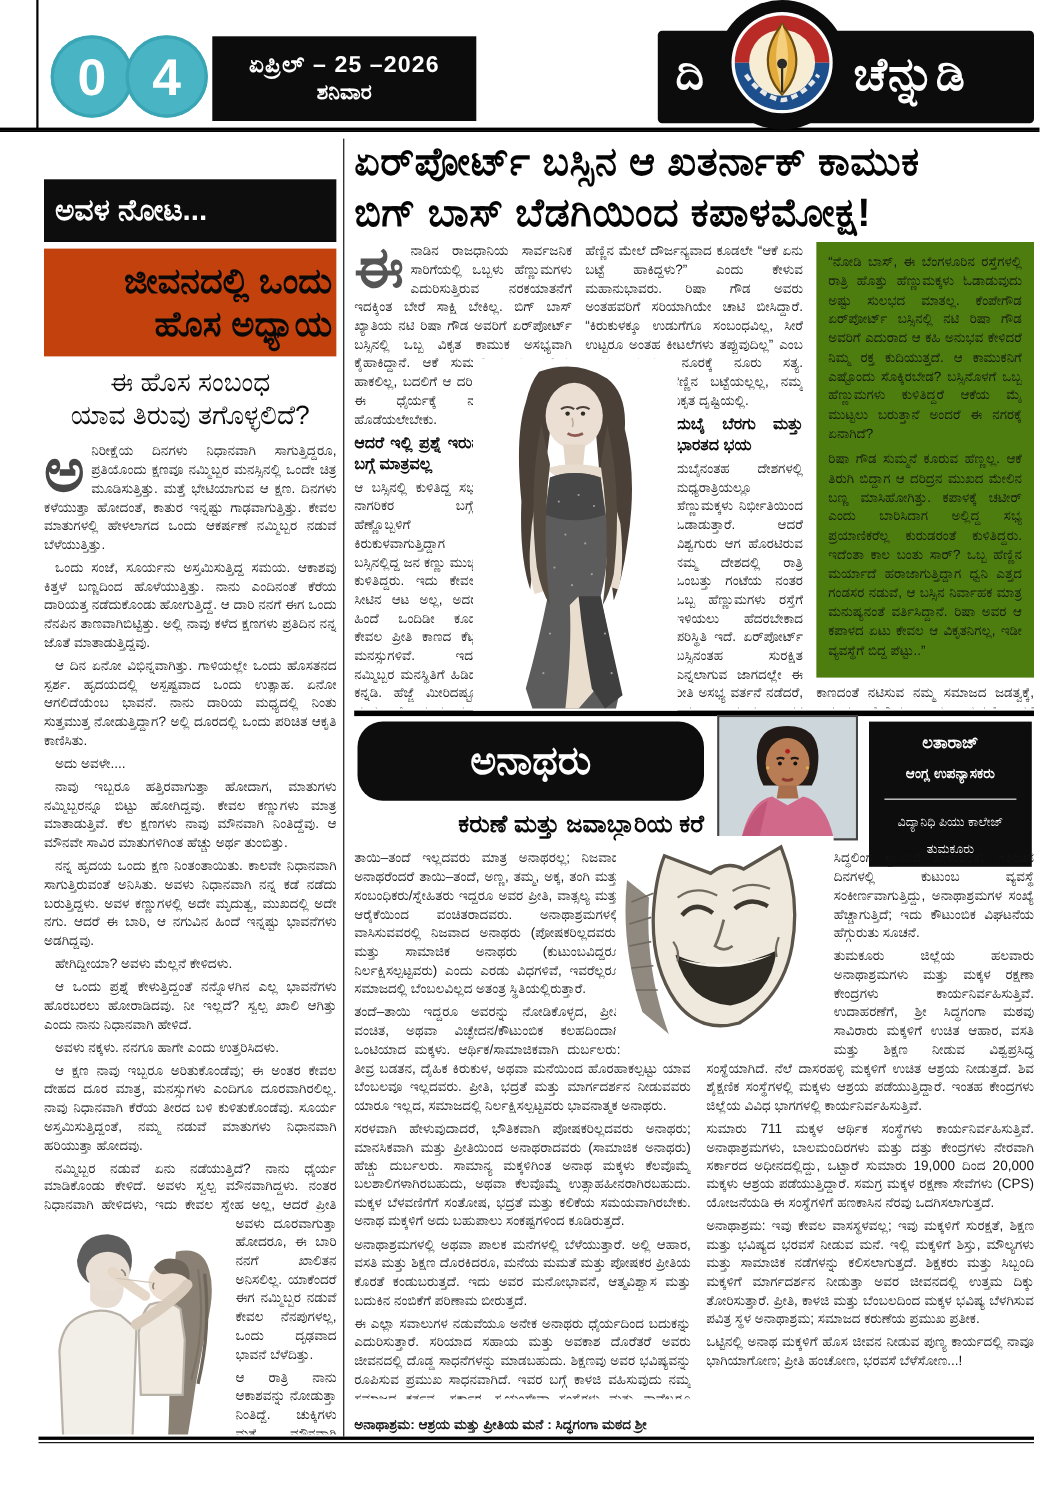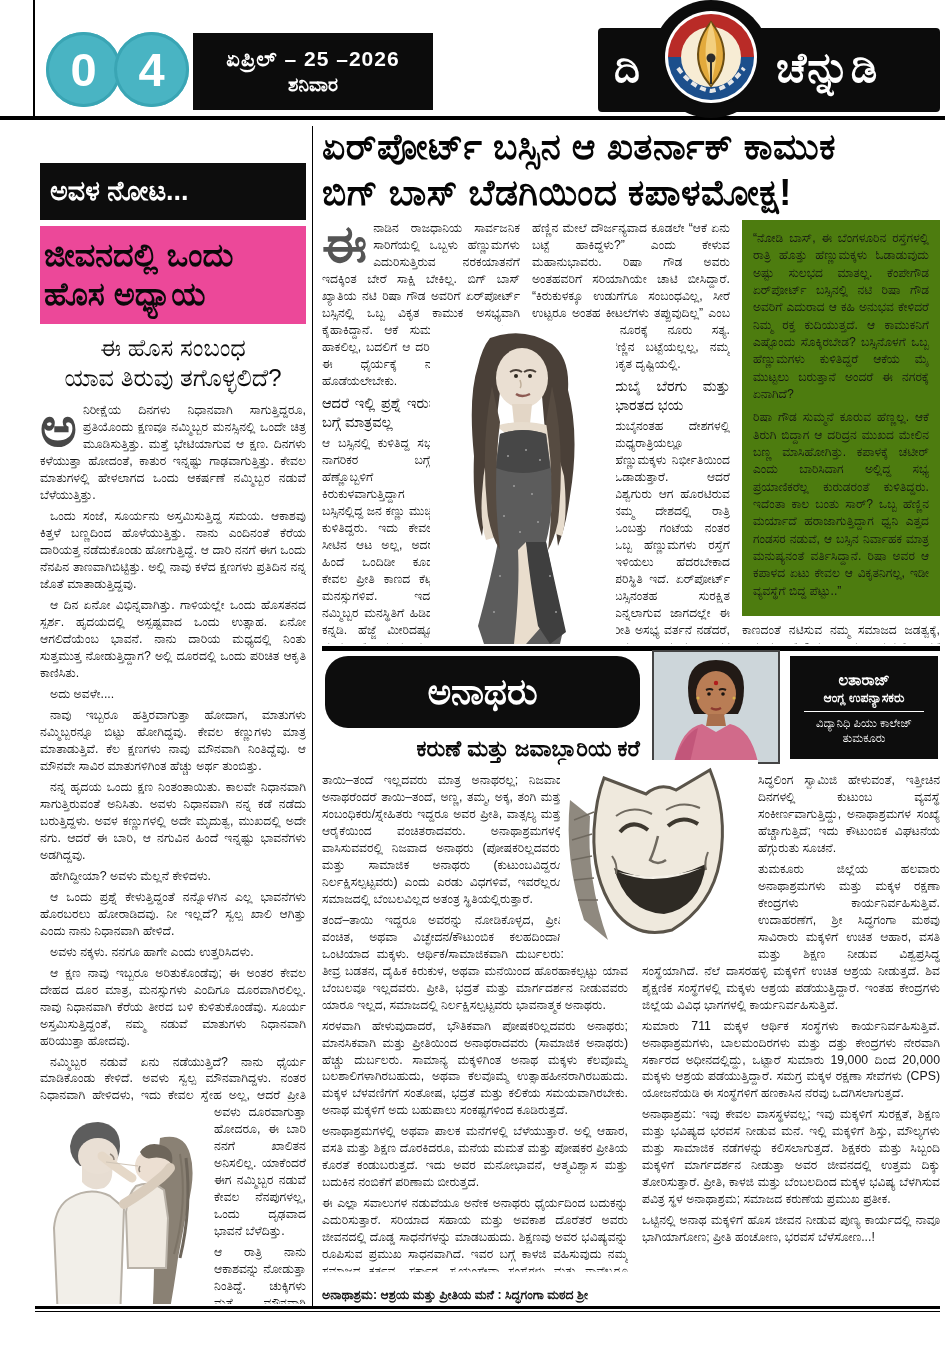--- a/index.html
+++ b/index.html
@@ -20,50 +20,50 @@
   .date-box .d2{font-size:19px;font-weight:bold;}
   .masthead{position:absolute;left:598px;top:4px;width:342px;height:112px;}
   .masthead .bar{position:absolute;left:0;top:24px;width:342px;height:84px;background:#0c0c0c;border-radius:4px;}
   .masthead .hump{position:absolute;left:54px;top:-4px;width:118px;height:118px;border-radius:50%;background:#0c0c0c;}
   .masthead .t-left{position:absolute;left:16px;top:42px;color:#fff;font-size:40px;font-weight:bold;}
   .masthead .t-right{position:absolute;left:178px;top:40px;color:#fff;font-size:42px;font-weight:bold;letter-spacing:1px;}
   .masthead .logo{position:absolute;left:62px;top:2px;}
   
   .left-col{position:absolute;left:40px;top:126px;width:266px;height:1178px;overflow:hidden;}
   .kicker{background:#0d0d0d;color:#fff;font-size:27px;font-weight:bold;height:57px;line-height:57px;padding-left:10px;margin-top:37px;}
-  .lc-title{background:#ec4899;margin-top:6px;padding:10px 4px;text-align:left;font-weight:bold;font-size:32px;line-height:1.22;color:#0a0a0a;}
+  .lc-title{background:#c2410c;margin-top:6px;padding:10px 4px;text-align:right;font-weight:bold;font-size:32px;line-height:1.22;color:#0a0a0a;}
   .lc-sub{margin-top:9px;text-align:center;font-weight:normal;font-size:24px;line-height:1.25;color:#0a0a0a;}
   .lc-body{margin-top:9px;height:700px;overflow:hidden;font-size:12.4px;line-height:1.37;text-align:justify;}
   .lc-body p{margin:0 0 4px 0;text-indent:10px;}
   .lc-body p.first{text-indent:0;}
   .dropcap{float:left;font-size:56px;line-height:46px;font-weight:bold;color:#474747;padding:2px 6px 0 0;}
   .couple-sec{position:relative;margin-top:2px;font-size:12.4px;line-height:1.37;text-align:justify;}
   .couple-sec .sketch{float:left;width:168px;height:212px;margin:4px 6px 0 0;}
   .couple-sec p{margin:0 0 4px 0;}
   .v-div{position:absolute;left:312px;top:126px;width:1px;height:1180px;background:#000;}
   
   .headline{position:absolute;left:322px;top:124px;width:618px;height:94px;font-size:36px;font-weight:bold;line-height:46px;color:#050505;letter-spacing:0.5px;}
   .art1-cols{position:absolute;left:322px;top:220px;width:618px;height:424px;display:flex;gap:12px;}
   .art1-cols .col{flex:1;overflow:hidden;font-size:12.3px;line-height:1.38;text-align:justify;}
   .art1-cols p{margin:0 0 4px 0;}
-  .subhead{font-weight:normal;font-size:14.5px;line-height:1.3;margin:4px 0;color:#0a0a0a;}
+  .subhead{font-weight:bold;font-size:14.5px;line-height:1.3;margin:4px 0;color:#0a0a0a;}
   .dropcap2{float:left;font-size:52px;line-height:44px;font-weight:bold;color:#555;padding:2px 6px 0 0;}
   .sp-r{float:right;width:86px;height:275px;}
   .sp-l{float:left;width:82px;height:292px;}
   .quote-box{background:#4d7c0f;padding:10px 11px;font-size:12.2px;line-height:1.42;text-align:justify;margin-bottom:6px;}
   .quote-box p{margin:0 0 6px 0;}
   .woman-art{position:absolute;left:430px;top:326px;width:186px;height:320px;z-index:5;background:#fff;}
   .rule2{position:absolute;left:322px;top:646px;width:618px;height:5px;background:#000;}
   
   .art2-title{position:absolute;left:325px;top:656px;width:315px;height:72px;background:#0d0d0d;color:#fff;
      display:flex;align-items:center;justify-content:center;font-size:36px;font-weight:bold;border-radius:23px;}
   .art2-sub{position:absolute;left:325px;top:736px;width:315px;text-align:right;font-weight:bold;font-size:22px;color:#0a0a0a;}
   .author-photo{position:absolute;left:652px;top:650px;width:128px;height:114px;border:2px solid #444;background:#cfd8dc;box-sizing:border-box;}
-  .author-box{position:absolute;left:790px;top:656px;width:148px;height:103px;background:#0d0d0d;color:#fff;text-align:center;
-     display:flex;flex-direction:column;justify-content:center;gap:2px;padding:4px;box-sizing:border-box;}
+  .author-box{position:absolute;left:790px;top:656px;width:148px;height:132px;background:#0d0d0d;color:#fff;text-align:center;
+     display:flex;flex-direction:column;justify-content:center;gap:12px;padding:4px;box-sizing:border-box;}
   .author-box .nm{font-size:15px;font-weight:bold;}
   .author-box .rl{font-size:12.5px;font-weight:bold;}
   .author-box hr{width:86%;border:none;border-top:1px solid #fff;margin:3px auto;}
   .author-box .og{font-size:11.5px;}
   .author-box .pl{font-size:11.5px;}
   .art2-body{position:absolute;left:322px;top:772px;width:618px;height:530px;display:flex;gap:14px;}
   .art2-left{width:306px;position:relative;}
   .art2-left .flow{height:500px;overflow:hidden;font-size:12.3px;line-height:1.38;text-align:justify;}
   .art2-right{width:298px;overflow:hidden;font-size:12.3px;line-height:1.38;text-align:justify;}
   .art2-body p{margin:0 0 4px 0;}

